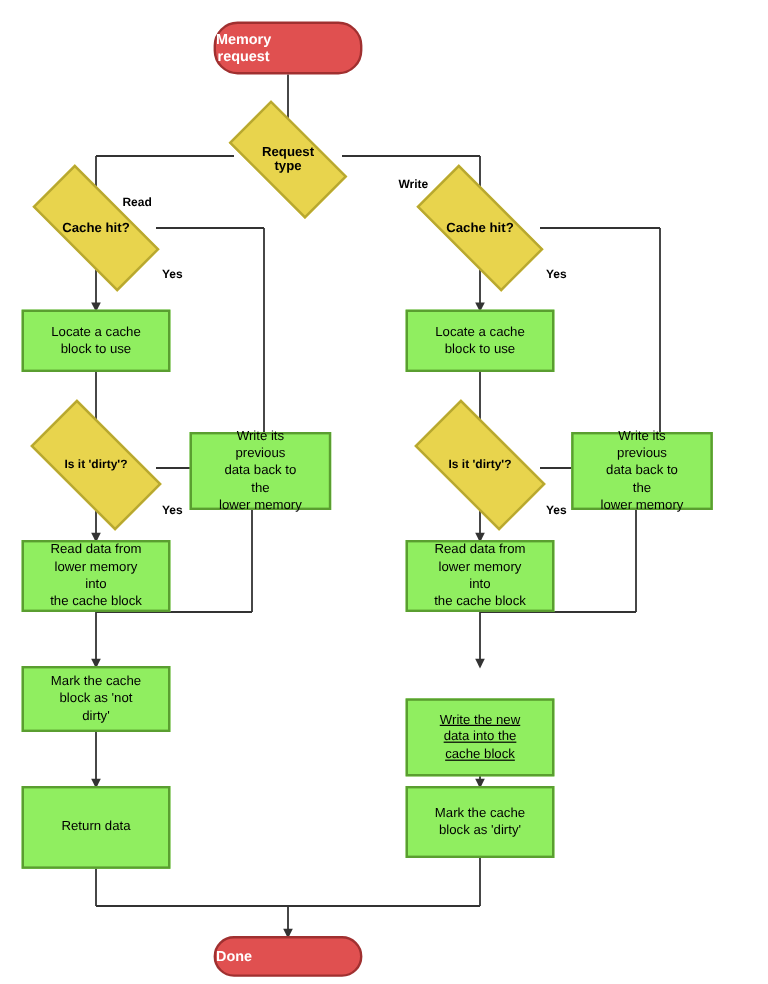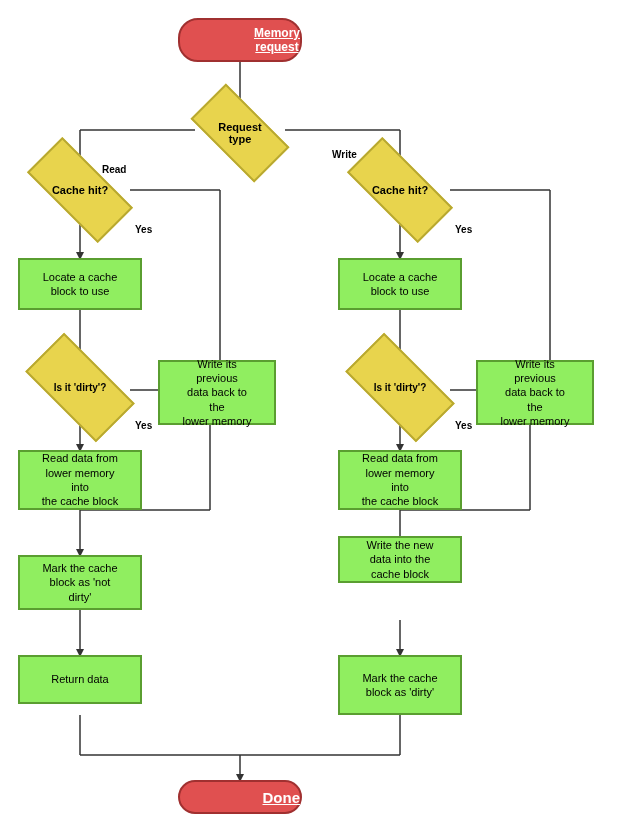--- a/index.html
+++ b/index.html
@@ -25,24 +25,23 @@
       height: 820px;
       pointer-events: none;
     }
 
     
     .pill {
       position: absolute;
       border-radius: 20px;
       display: flex;
       align-items: center;
-      justify-content: flex-end;
+      justify-content: flex-start;
       text-align: center;
       font-weight: bold;
-      text-decoration: underline;
     }
     
     .diamond-wrap {
       position: absolute;
       display: flex;
       align-items: center;
       justify-content: center;
     }
     .diamond {
       width: 100%;
@@ -234,29 +233,29 @@
   </div>
 
   <div class="rect" style="left:338px; top:450px; width:124px; height:60px;">
     <span>Read data from<br>lower memory into<br>the cache block</span>
   </div>
 
   <div class="rect" style="left:18px; top:555px; width:124px; height:55px;">
     <span>Mark the cache<br>block as 'not dirty'</span>
   </div>
 
-  <div class="rect" style="left:338px; top:536px; width:124px; height:47px;">
+  <div class="rect" style="left:338px; top:582px; width:124px; height:65px;text-decoration:underline;">
     <span>Write the new<br>data into the<br>cache block</span>
   </div>
 
-  <div class="rect" style="left:18px; top:655px; width:124px; height:49px;">
+  <div class="rect" style="left:18px; top:655px; width:124px; height:69px;">
     <span>Return data</span>
   </div>
 
   <div class="rect" style="left:338px; top:655px; width:124px; height:60px;">
     <span>Mark the cache<br>block as 'dirty'</span>
   </div>
 
-  <div class="pill" style="left:178px; top:780px; width:124px; height:34px; background:#e05050; border:2px solid #a03030; color:white; font-size:15px;">
+  <div class="pill" style="left:178px; top:780px; width:124px; height:34px; background:#e05050; border:2px solid #a03030; color:white; font-size:12px;">
     <span>Done</span>
   </div>
 
 </div>
 
 </body></html>

